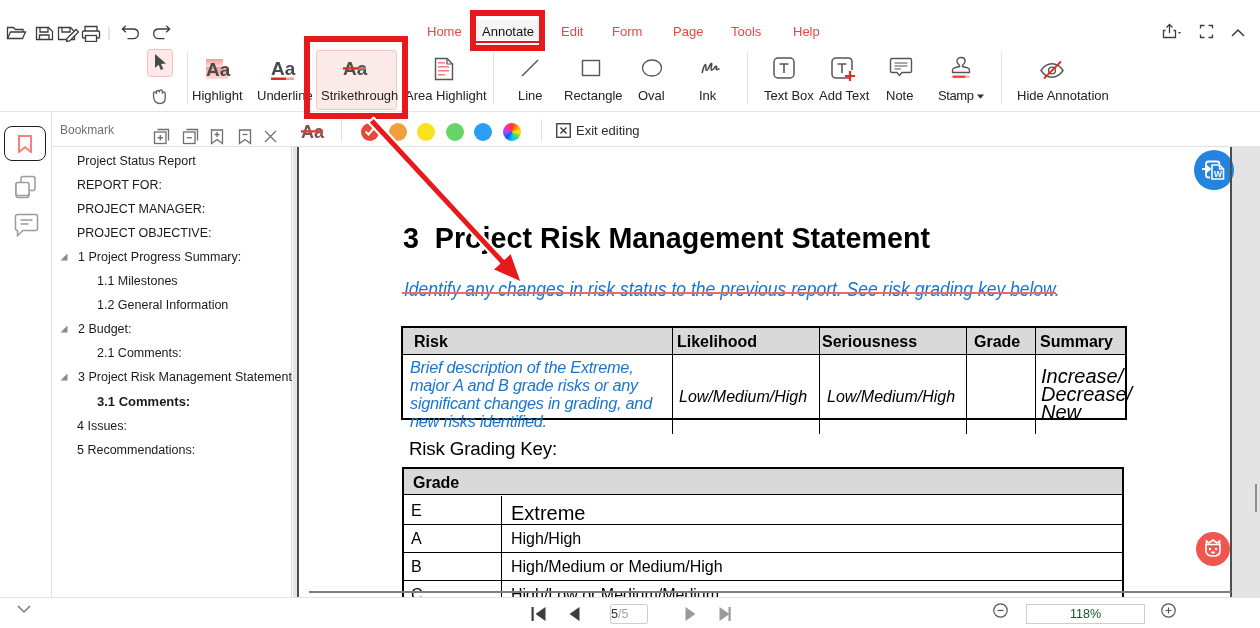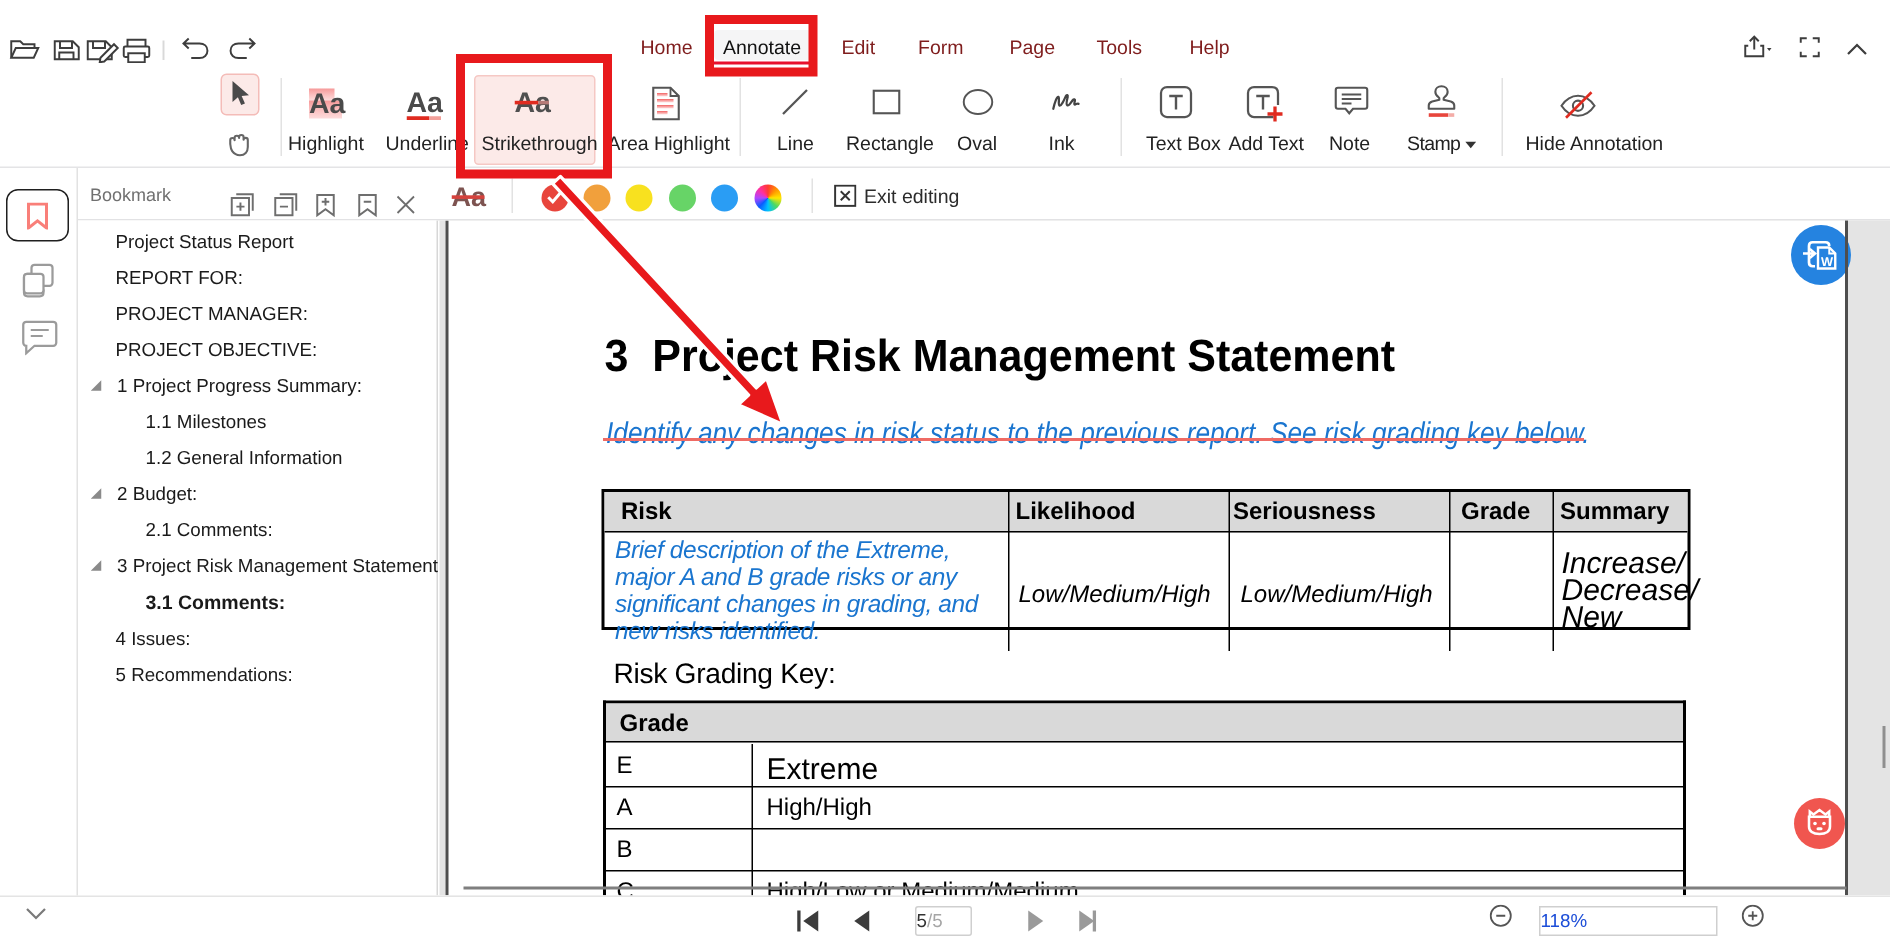--- a/index.html
+++ b/index.html
@@ -5,21 +5,21 @@
 * { margin:0; padding:0; box-sizing:border-box; }
 html,body { width:1260px; height:628px; overflow:hidden; background:#fff;
   font-family:"Liberation Sans", sans-serif; }
 #app { position:relative; width:1260px; height:628px; }
 .abs { position:absolute; }
 
 #titlebar { position:absolute; left:0; top:0; width:1260px; height:17px; background:#f1f2f4; border-bottom:1px solid #e1e2e4; }
 #title-text { position:absolute; left:29px; top:-2px; font-size:12.2px; color:#1b1b1b; }
 
 #menurow { position:absolute; left:0; top:17px; width:1260px; height:27px; background:#fff; }
-.tab { position:absolute; top:7px; font-size:13px; color:#7f1d1d; }
+.tab { position:absolute; top:7px; font-size:13px; color:#ef4444; }
 
 #toolbar { position:absolute; left:0; top:44px; width:1260px; height:68px; background:#fff; border-bottom:1px solid #e4e4e6; }
 .tlabel { position:absolute; top:44px; font-size:13px; color:#222; white-space:nowrap; }
 .vsep { position:absolute; width:1px; background:#e2e2e2; }
 
 #band3 { position:absolute; left:0; top:112px; width:1260px; height:35px; background:#fff; border-bottom:1px solid #e2e2e4; }
 
 #strip { position:absolute; left:0; top:112px; width:52px; height:486px; background:#fff; border-right:1px solid #e2e2e2; }
 
 #bmpanel { position:absolute; left:52px; top:147px; width:240px; height:450px; background:#fff; border-right:1px solid #d7d7d7; }
@@ -308,20 +308,21 @@
         <div class="abs" style="left:9px;top:5px;font-size:16px;font-weight:bold">Grade</div>
         <div class="abs" style="left:0;top:54.5px;width:718px;height:1px;background:#000"></div>
         <div class="abs" style="left:0;top:82.5px;width:718px;height:1px;background:#000"></div>
         <div class="abs" style="left:0;top:110.5px;width:718px;height:1px;background:#000"></div>
         <div class="abs" style="left:97px;top:27px;width:1px;height:103px;background:#000"></div>
         <div class="abs" style="left:7px;top:33px;font-size:16px">E</div>
         <div class="abs" style="left:107px;top:33px;font-size:20px">Extreme</div>
         <div class="abs" style="left:7px;top:61px;font-size:16px">A</div>
         <div class="abs" style="left:107px;top:61px;font-size:16px">High/High</div>
         <div class="abs" style="left:7px;top:89px;font-size:16px">B</div>
+        <div class="abs" style="left:107px;top:89px;font-size:16px">High/Medium or Medium/High</div>
         <div class="abs" style="left:7px;top:117px;font-size:16px">C</div>
         <div class="abs" style="left:107px;top:117px;font-size:16px">High/Low or Medium/Medium</div>
       </div>
       <div class="abs" style="left:10px;top:444px;width:922px;height:2px;background:#7f7f7f"></div>
     </div>
 
     <div class="abs" style="left:962px;top:337px;width:2px;height:28px;background:#8f8f8f"></div>
 
     <div class="abs" style="left:900.5px;top:3px;width:40px;height:40px;border-radius:50%;background:#2583e0"></div>
     <svg class="abs" style="left:908px;top:11px" width="26" height="24" viewBox="0 0 26 24">
@@ -352,21 +353,21 @@
       <path d="M48.5 1 L48.5 15 L38.5 8 Z" fill="#3c3c3c"></path>
       <path d="M154.5 1 L154.5 15 L164.5 8 Z" fill="#9a9a9a"></path>
       <path d="M188.5 1 L188.5 15 L198.5 8 Z" fill="#9a9a9a"></path>
       <rect x="197.5" y="1" width="2.2" height="14" fill="#9a9a9a"></rect>
     </svg>
     <div class="abs" style="left:610px;top:6px;width:38px;height:20px;border:1px solid #cfcfcf;border-radius:2px;font-size:12.5px;line-height:19px"><span style="color:#333">5</span><span style="color:#a6a6a6">/5</span></div>
     <svg class="abs" style="left:993px;top:5px" width="15" height="15" viewBox="0 0 15 15">
       <circle cx="7.5" cy="7.5" r="6.7" fill="none" stroke="#555" stroke-width="1.2"></circle>
       <path d="M4.5 7.5 L10.5 7.5" stroke="#555" stroke-width="1.2"></path>
     </svg>
-    <div class="abs" style="left:1026px;top:5.5px;width:119px;height:20px;border:1px solid #cfcfcf;font-size:12.5px;color:#1d4ed8;line-height:19px">118%</div>
+    <div class="abs" style="left:1026px;top:5.5px;width:119px;height:20px;border:1px solid #cfcfcf;font-size:12.5px;color:#14532d;text-align:center;line-height:19px">118%</div>
     <svg class="abs" style="left:1161px;top:5px" width="15" height="15" viewBox="0 0 15 15">
       <circle cx="7.5" cy="7.5" r="6.7" fill="none" stroke="#555" stroke-width="1.2"></circle>
       <path d="M4.5 7.5 L10.5 7.5 M7.5 4.5 L7.5 10.5" stroke="#555" stroke-width="1.2"></path>
     </svg>
   </div>
 
   <div class="abs" style="left:470px;top:10px;width:75px;height:41px;border:6px solid #e8191c"></div>
   <div class="abs" style="left:304px;top:36px;width:104px;height:83px;border:6px solid #e8191c"></div>
   <svg class="abs" style="left:0;top:0;pointer-events:none" width="1260" height="628" viewBox="0 0 1260 628">
     <polygon points="368.4,122.4 499.1,263.4 492.1,269.8 522,283 511.1,252.2 504.2,258.6 373.6,117.6" fill="#e8191c" stroke="#ffffff" stroke-width="2.2" stroke-linejoin="round"></polygon>

